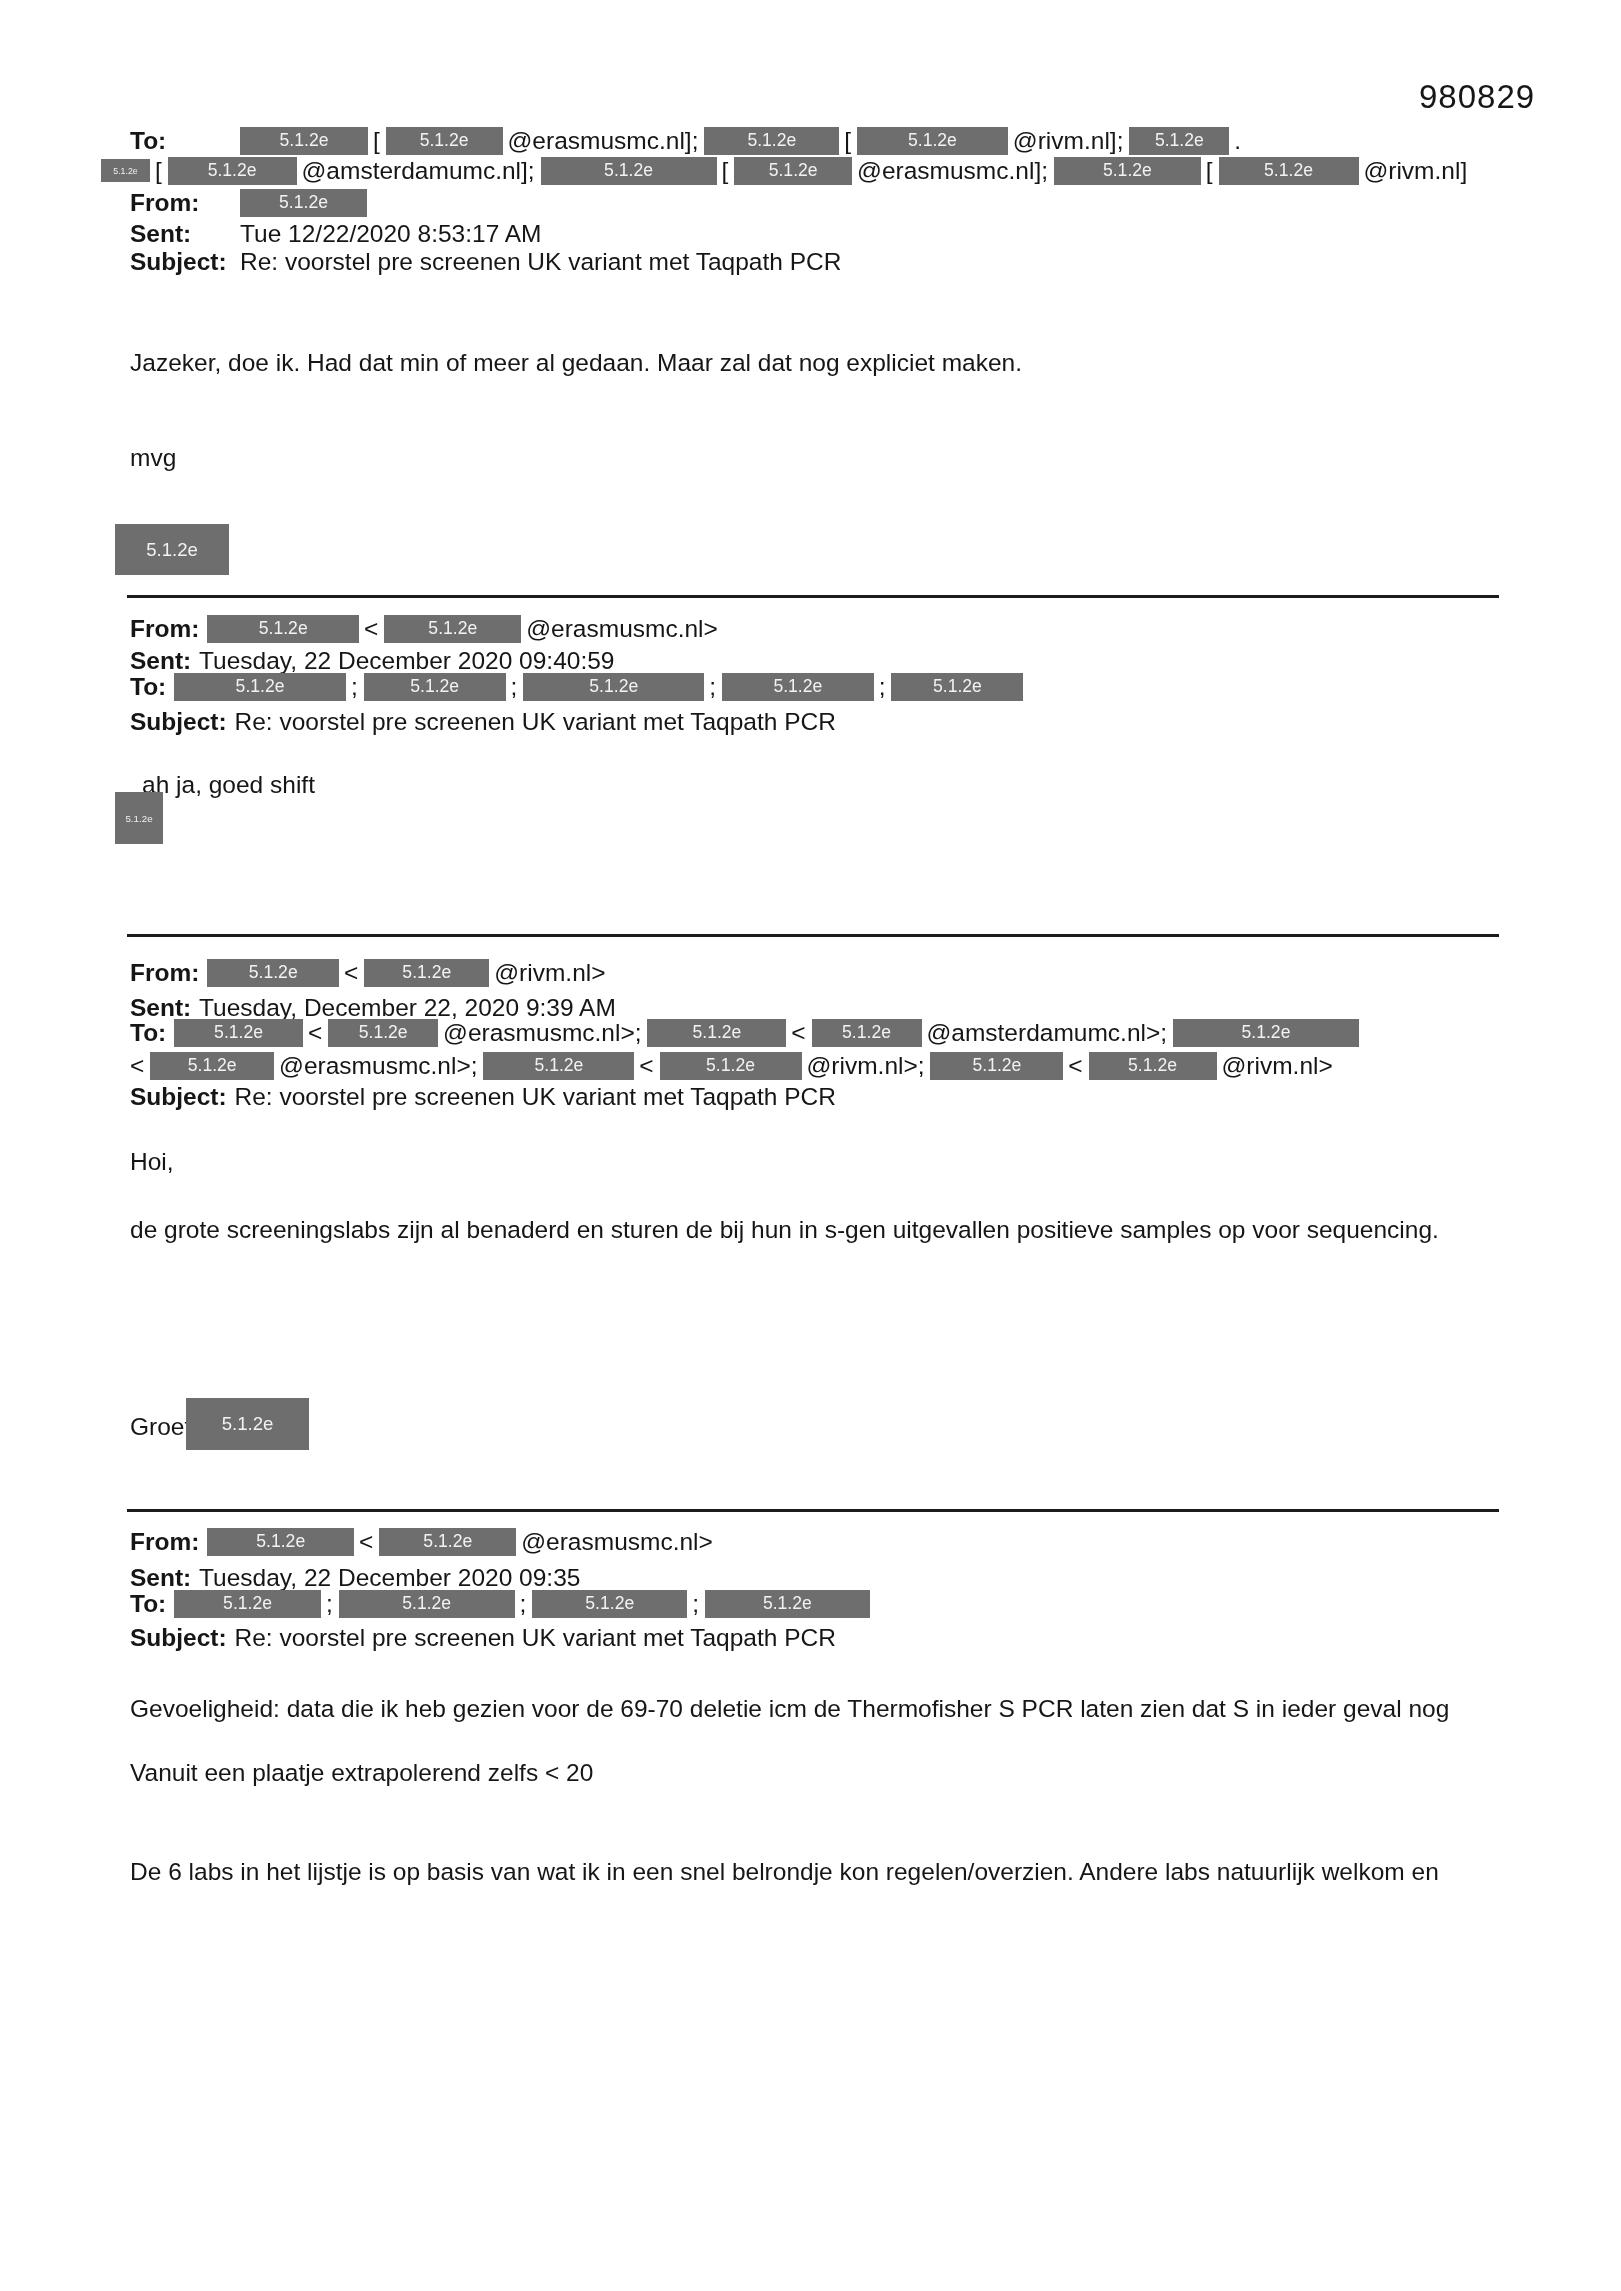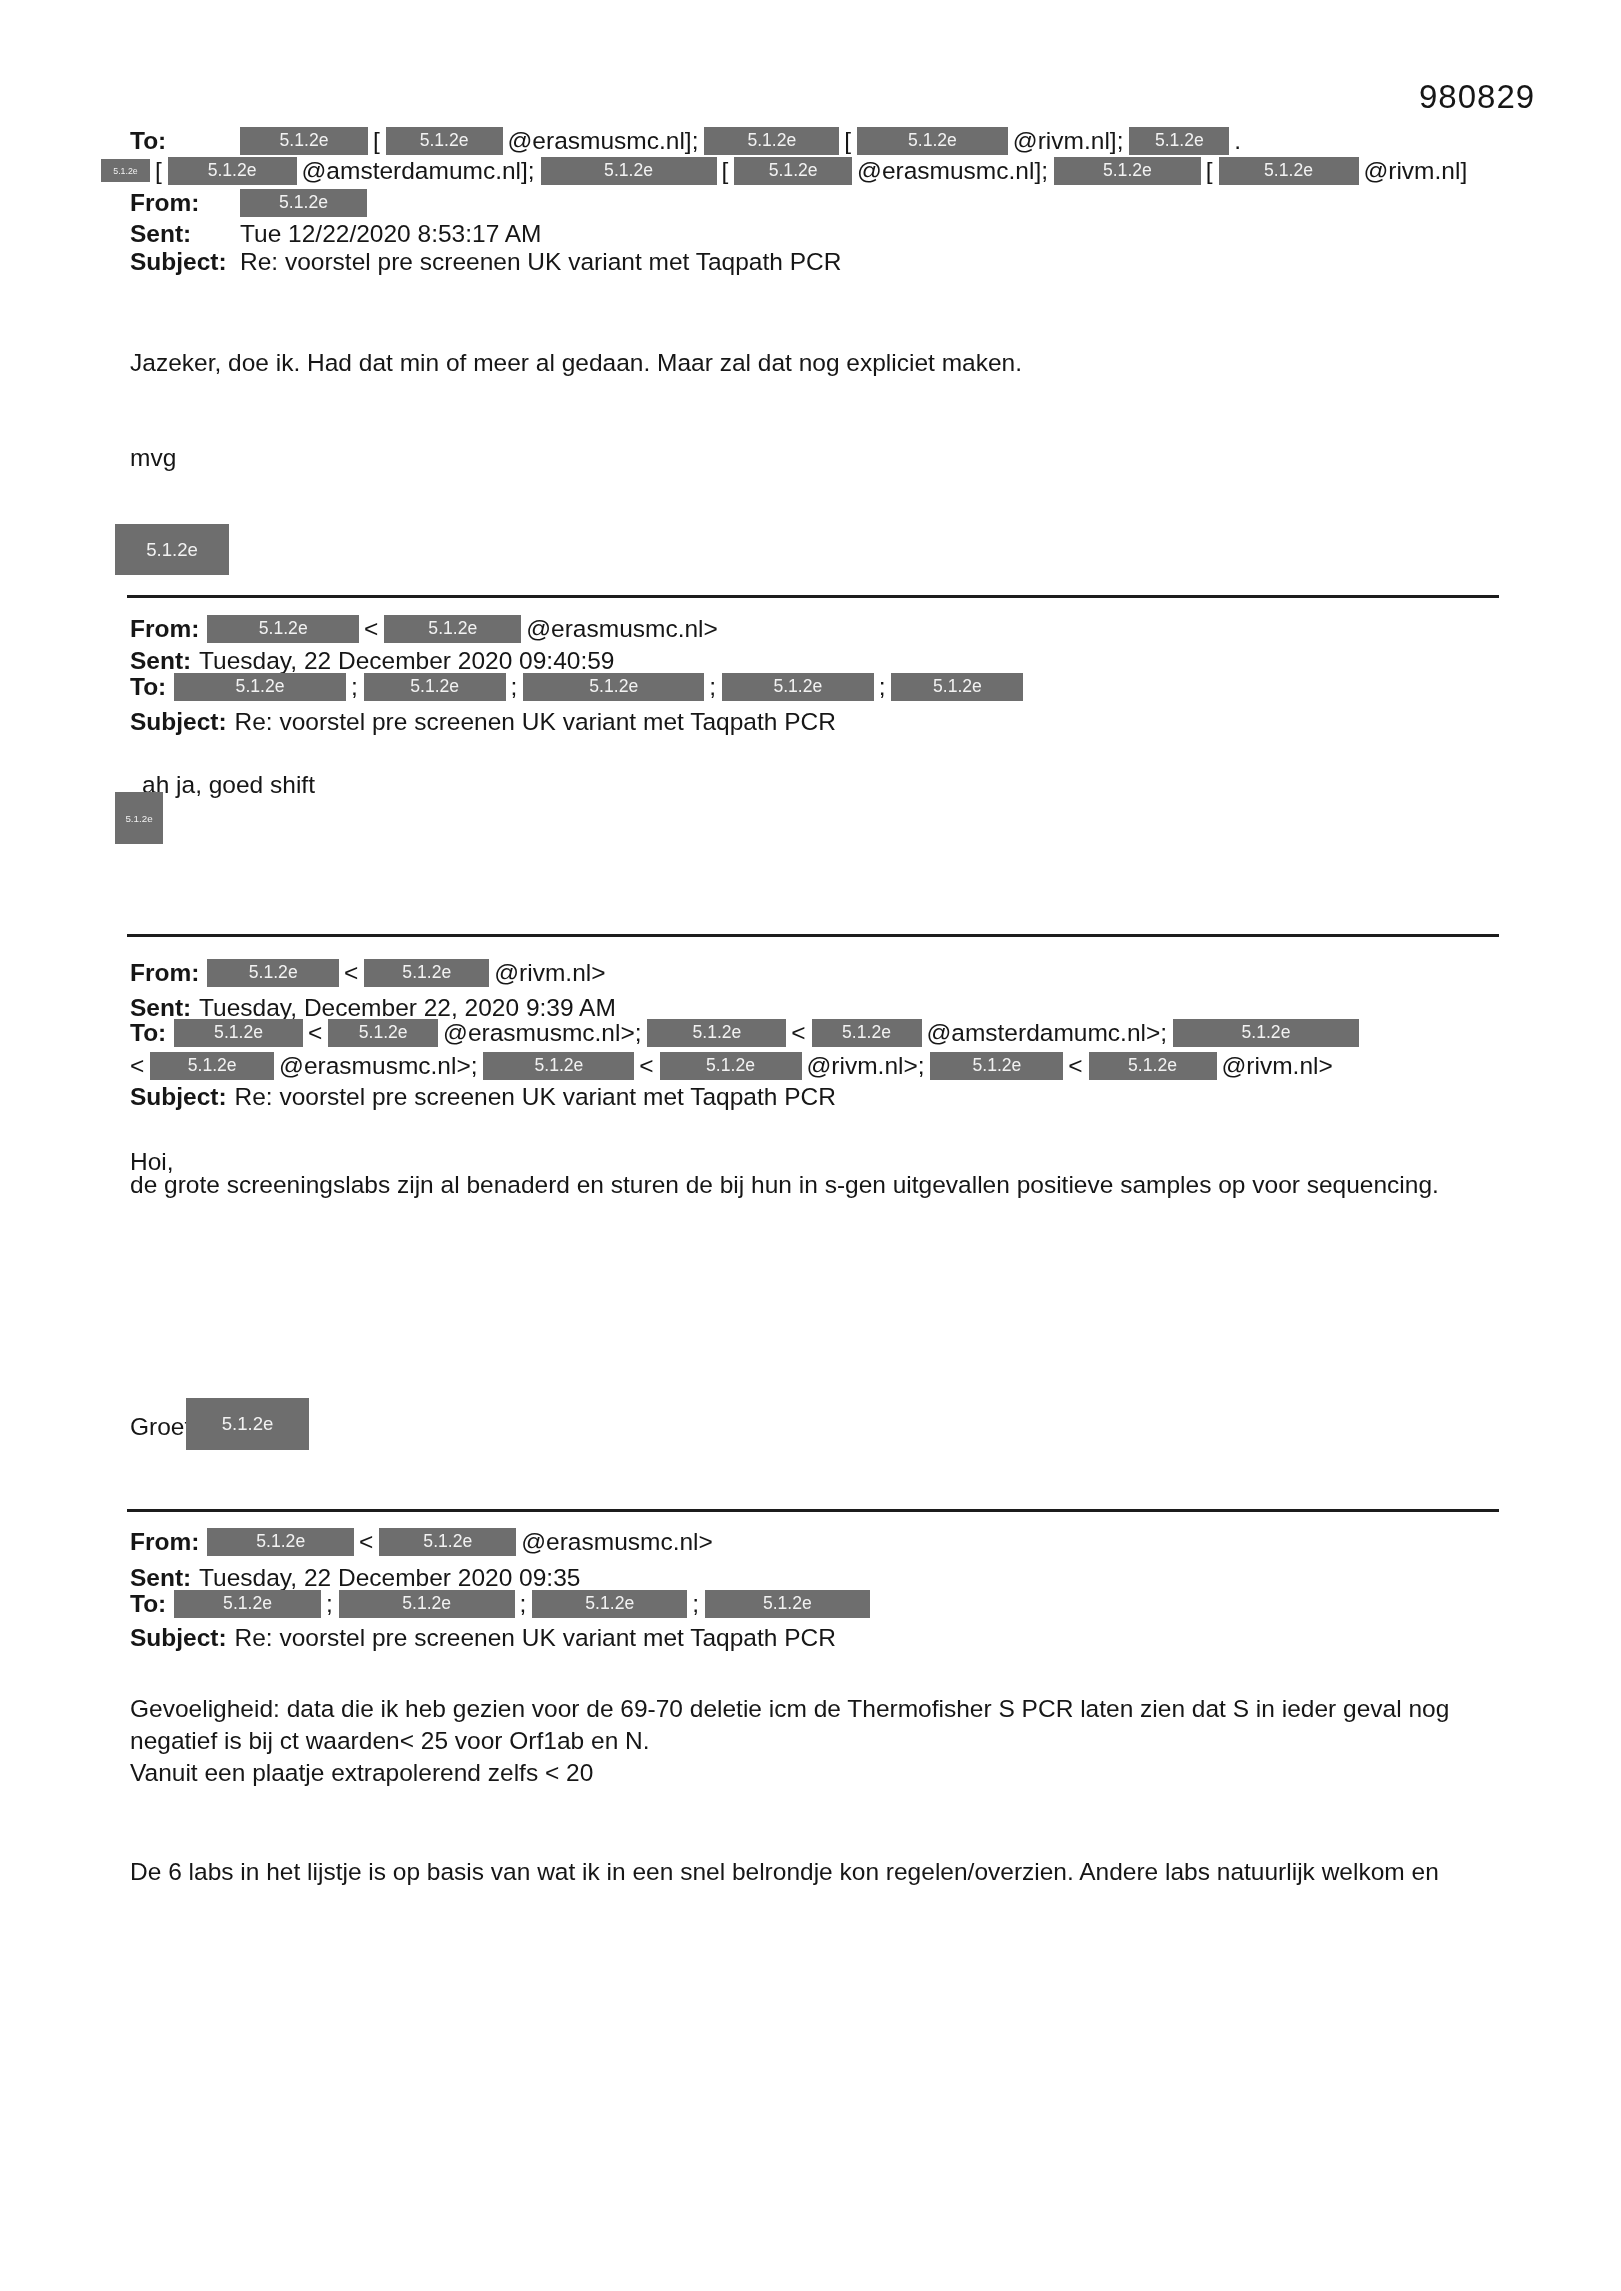--- a/index.html
+++ b/index.html
@@ -146,21 +146,21 @@
       <span class="txt">&lt;</span>
       <span class="redact" style="width: 128px; background: rgb(110, 110, 110);">5.1.2e</span>
       <span class="txt">@rivm.nl&gt;</span>
     </div>
   <div class="line" style="top:1081px;left:130px">
       <span class="lbl">Subject:</span>
       <span class="txt">Re: voorstel pre screenen UK variant met Taqpath PCR</span>
     </div>
 
   <div class="para" style="top:1147px;left:130px">Hoi,</div>
-  <div class="para" style="top:1170px;left:130px">de grote screeningslabs zijn al benaderd en sturen de bij hun in s-gen uitgevallen positieve samples op voor sequencing.</div>
+  <div class="para" style="top:1215px;left:130px">de grote screeningslabs zijn al benaderd en sturen de bij hun in s-gen uitgevallen positieve samples op voor sequencing.</div>
   <div class="para" style="top:1412px;left:130px">Groet</div>
   <div class="rblock" style="top:1398px;left:186px;width:123px;height:52px">5.1.2e</div>
 
   <div class="rule" style="top:1509px;left:127px;width:1372px"></div>
 
   <div class="line" style="top:1526px;left:130px">
       <span class="lbl">From:</span>
       <span class="redact" style="width: 147px; background: rgb(110, 110, 110);">5.1.2e</span>
       <span class="txt">&lt;</span>
       <span class="redact" style="width: 137px; background: rgb(110, 110, 110);">5.1.2e</span>
@@ -179,18 +179,17 @@
       <span class="redact" style="width: 155px; background: rgb(110, 110, 110);">5.1.2e</span>
       <span class="txt">;</span>
       <span class="redact" style="width: 165px; background: rgb(110, 110, 110);">5.1.2e</span>
     </div>
   <div class="line" style="top:1622px;left:130px">
       <span class="lbl">Subject:</span>
       <span class="txt">Re: voorstel pre screenen UK variant met Taqpath PCR</span>
     </div>
 
   <div class="para" style="top:1694px;left:130px">Gevoeligheid: data die ik heb gezien voor de 69-70 deletie icm de Thermofisher S PCR laten zien dat S in ieder geval nog</div>
-  <div class="para" style="top:1726px;left:130px">negatief is bij ct waarden&lt; 25 voor Orf1ab en N.</div>
   <div class="para" style="top:1758px;left:130px">Vanuit een plaatje extrapolerend zelfs &lt; 20</div>
   <div class="para" style="top:1857px;left:130px">De 6 labs in het lijstje is op basis van wat ik in een snel belrondje kon regelen/overzien. Andere labs natuurlijk welkom en</div>
 
 </div>
 
 
 </body></html>

